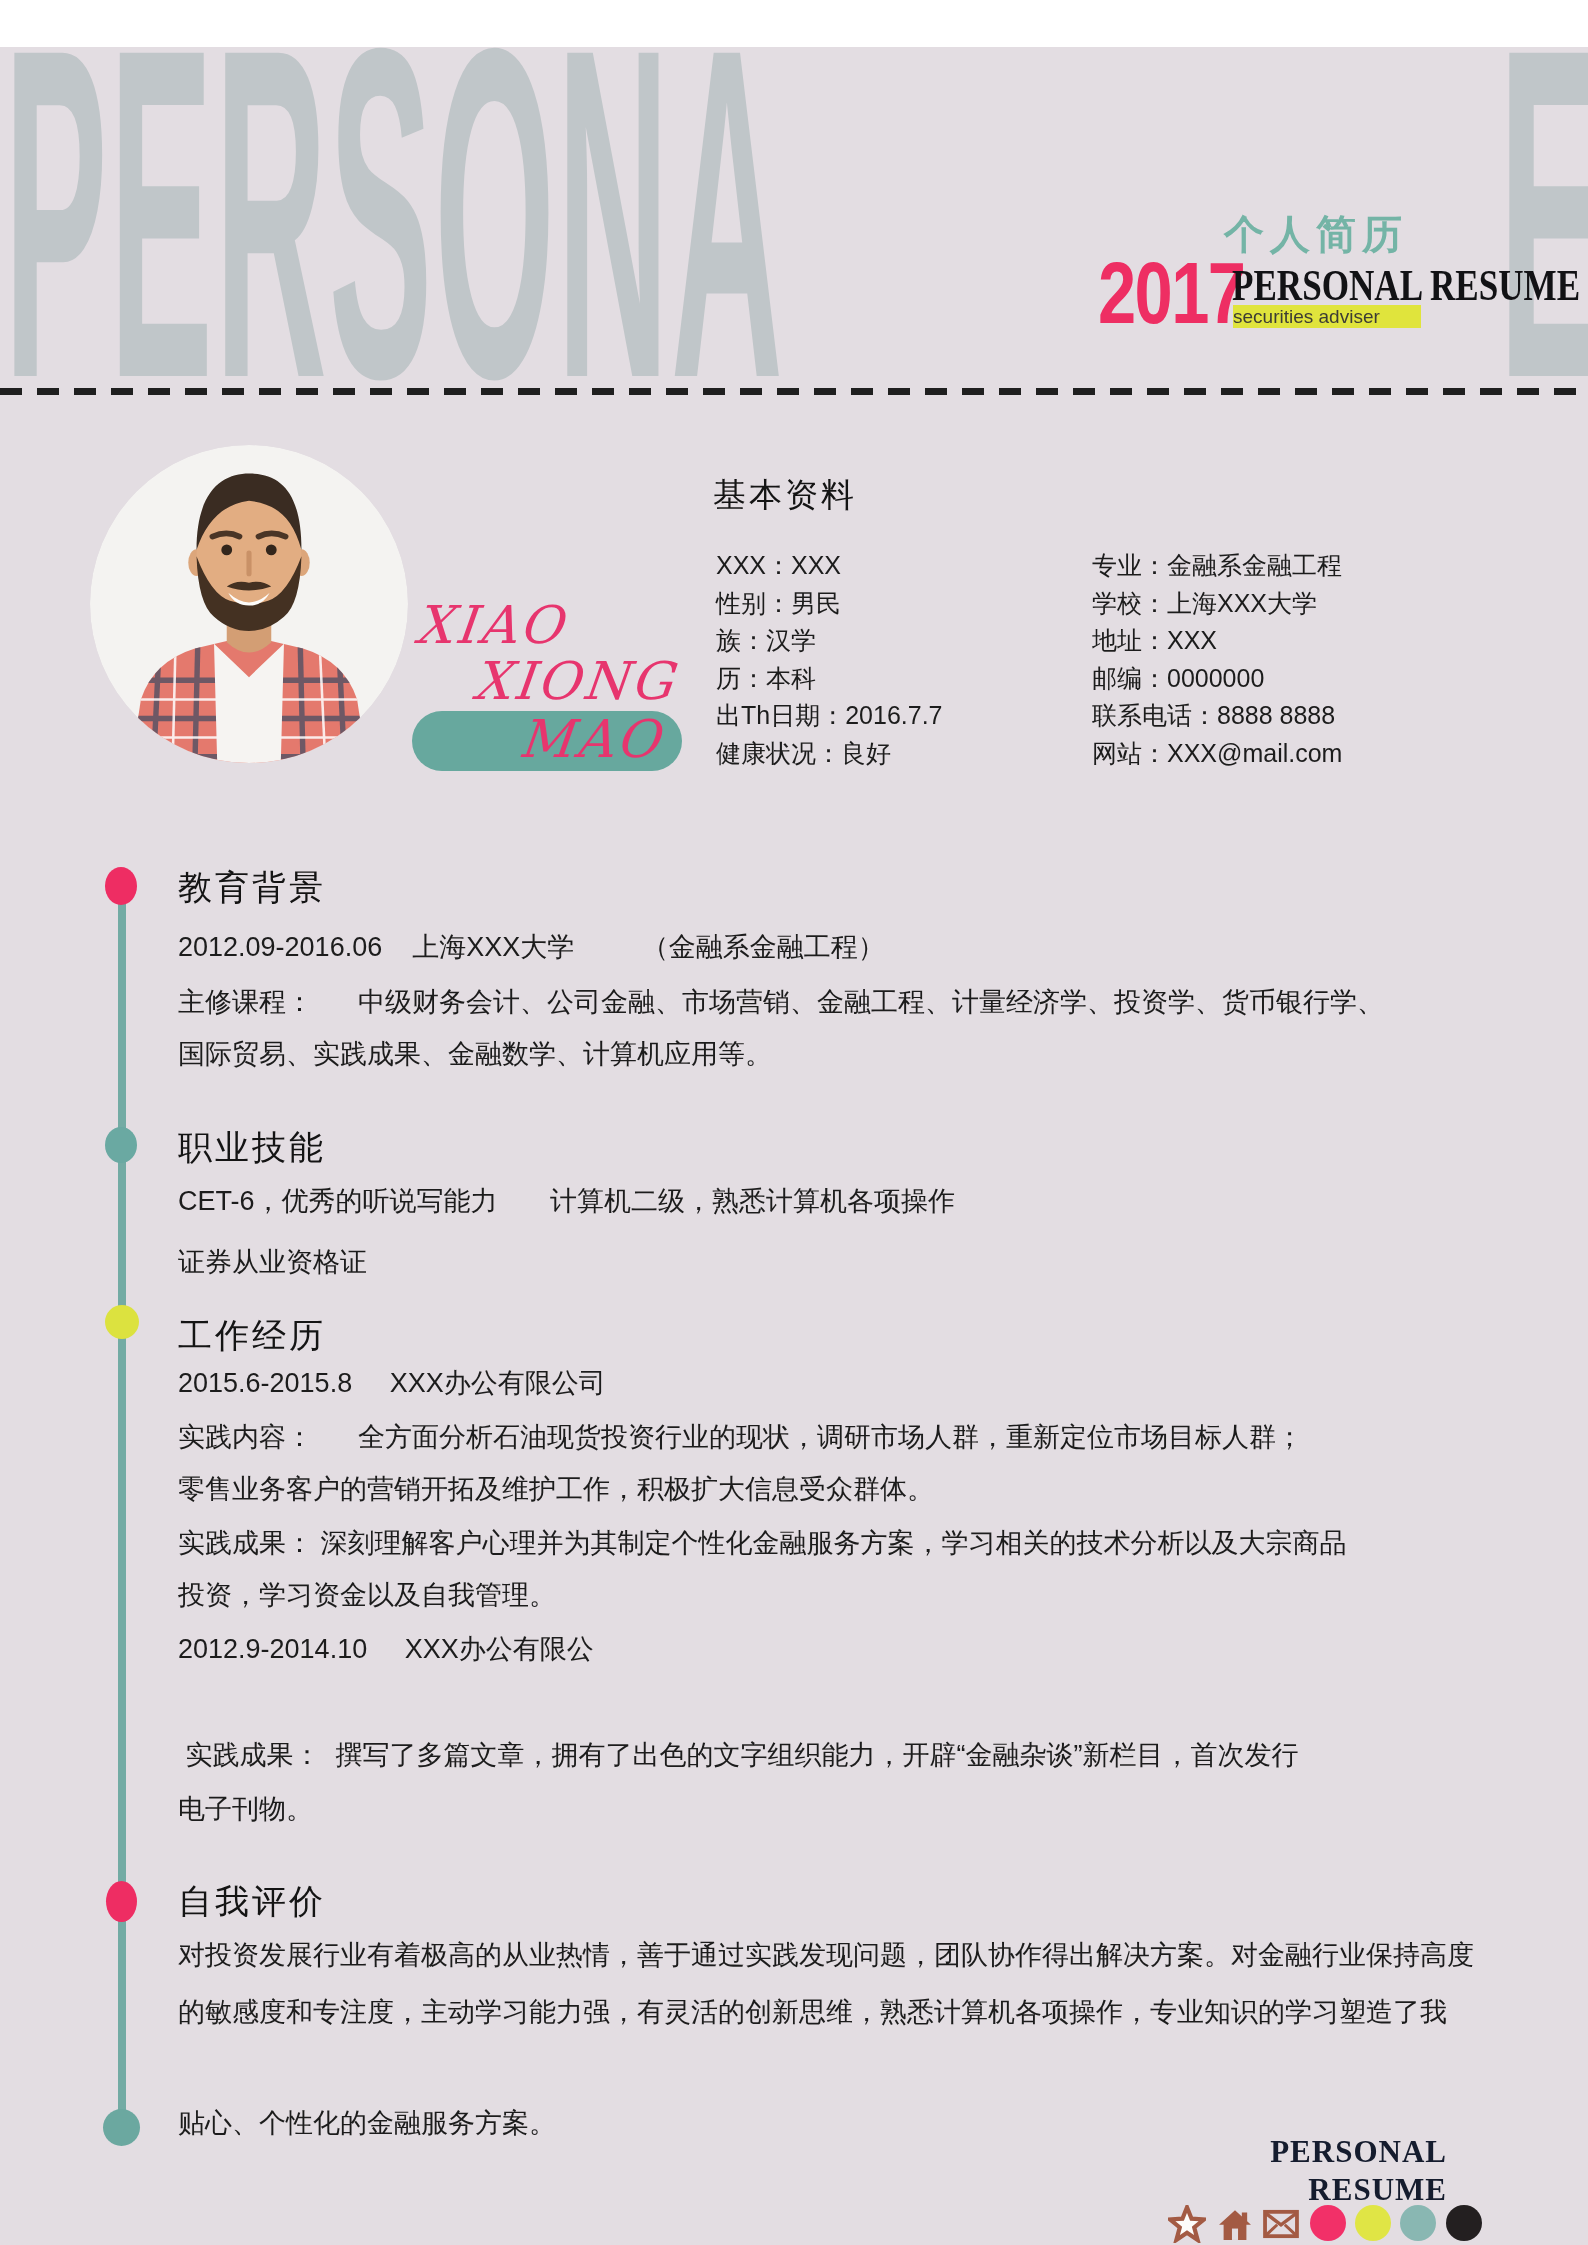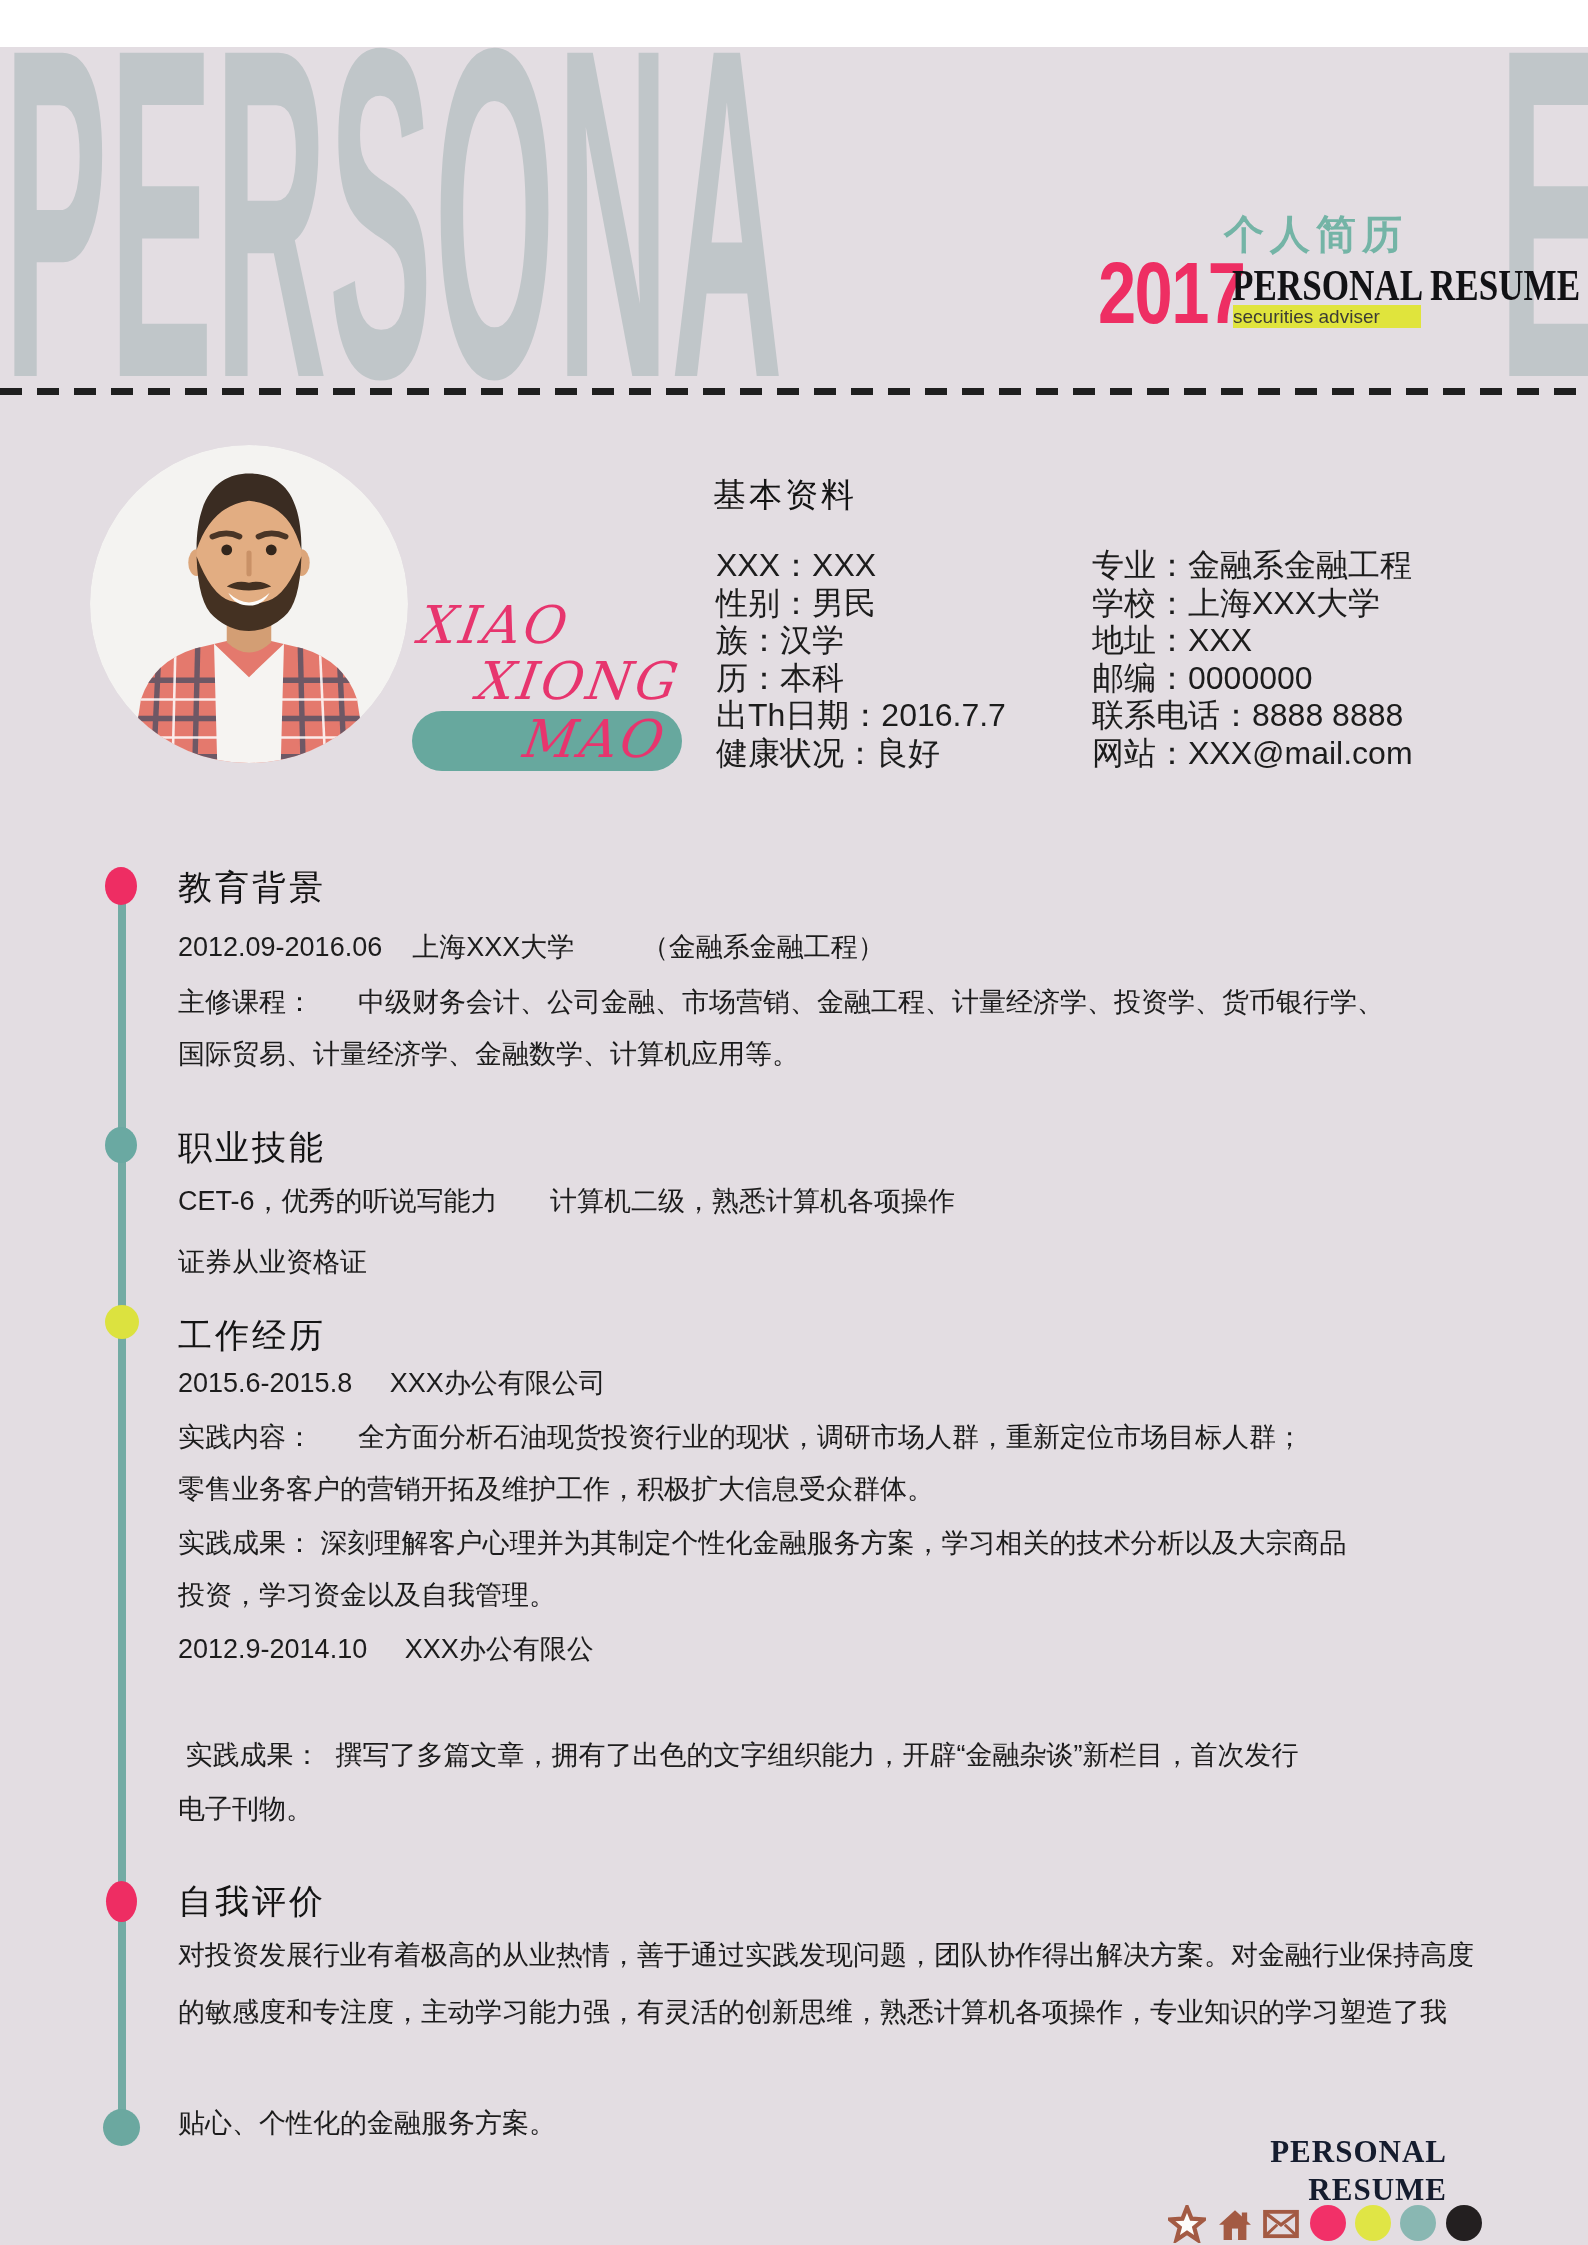--- a/index.html
+++ b/index.html
@@ -31,21 +31,21 @@
   .avatar{position:absolute;left:90px;top:398px;width:318px;height:318px;border-radius:50%;overflow:hidden;}
 
   
   .name-line{position:absolute;font-family:"DejaVu Serif","Liberation Serif",serif;font-style:italic;
     font-size:52px;color:#e7356e;letter-spacing:3px;transform:skewX(-9deg);white-space:nowrap;}
   .name-pill{position:absolute;left:412px;top:664px;width:270px;height:60px;border-radius:30px;background:#67a89e;}
 
   
   .line{position:absolute;white-space:pre;font-size:27px;color:#1c1c1c;}
   .heading{position:absolute;font-size:34px;color:#141414;letter-spacing:3px;white-space:nowrap;}
-  .info-col{position:absolute;font-size:32px;color:#1c1c1c;}
+  .info-col{position:absolute;font-size:25px;color:#1c1c1c;}
   .info-col div{height:37.5px;line-height:37.5px;white-space:pre;}
 
   
   .tl-line{position:absolute;left:118px;top:842px;width:8px;height:1242px;background:#73aba4;}
   .dot{position:absolute;border-radius:50%;}
 
   
   .foot-title{position:absolute;left:1247px;top:2086px;width:200px;text-align:right;
     font-family:"Liberation Serif","DejaVu Serif",serif;font-weight:bold;font-size:31px;
     color:#151c2e;line-height:1.22;letter-spacing:1px;}
@@ -134,21 +134,21 @@
   <div class="tl-line"></div>
   <div class="dot" style="left:105px;top:820px;width:32px;height:38px;background:#ee2d63;"></div>
   <div class="dot" style="left:105px;top:1080px;width:32px;height:36px;background:#6aa9a2;"></div>
   <div class="dot" style="left:105px;top:1258px;width:34px;height:34px;background:#dce23f;"></div>
   <div class="dot" style="left:106px;top:1834px;width:31px;height:41px;background:#ee2d63;"></div>
   <div class="dot" style="left:103px;top:2062px;width:37px;height:37px;background:#6ba8a0;"></div>
 
   <div class="heading" style="left:178px;top:818px;">教育背景</div>
   <div class="line" style="left:178px;top:882px;">2012.09-2016.06    上海XXX大学         （金融系金融工程）</div>
   <div class="line" style="left:178px;top:937px;">主修课程：      中级财务会计、公司金融、市场营销、金融工程、计量经济学、投资学、货币银行学、</div>
-  <div class="line" style="left:178px;top:989px;">国际贸易、计量经济学、金融数学、计算机应用等。</div>
+  <div class="line" style="left:178px;top:989px;">国际贸易、实践成果、金融数学、计算机应用等。</div>
 
   <div class="heading" style="left:178px;top:1078px;">职业技能</div>
   <div class="line" style="left:178px;top:1136px;">CET-6，优秀的听说写能力       计算机二级，熟悉计算机各项操作</div>
   <div class="line" style="left:178px;top:1197px;">证券从业资格证</div>
 
   <div class="heading" style="left:178px;top:1266px;">工作经历</div>
   <div class="line" style="left:178px;top:1318px;">2015.6-2015.8     XXX办公有限公司</div>
   <div class="line" style="left:178px;top:1372px;">实践内容：      全方面分析石油现货投资行业的现状，调研市场人群，重新定位市场目标人群；</div>
   <div class="line" style="left:178px;top:1424px;">零售业务客户的营销开拓及维护工作，积极扩大信息受众群体。</div>
   <div class="line" style="left:178px;top:1478px;">实践成果： 深刻理解客户心理并为其制定个性化金融服务方案，学习相关的技术分析以及大宗商品</div>

